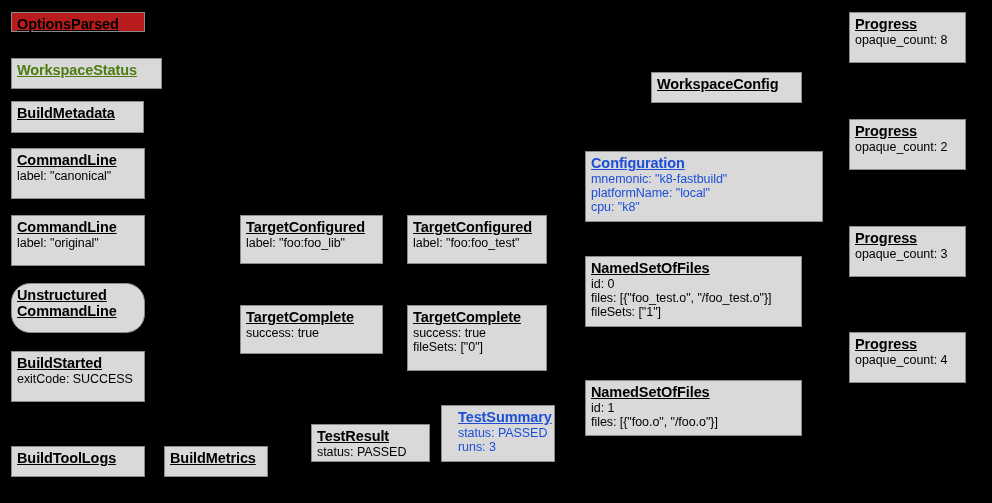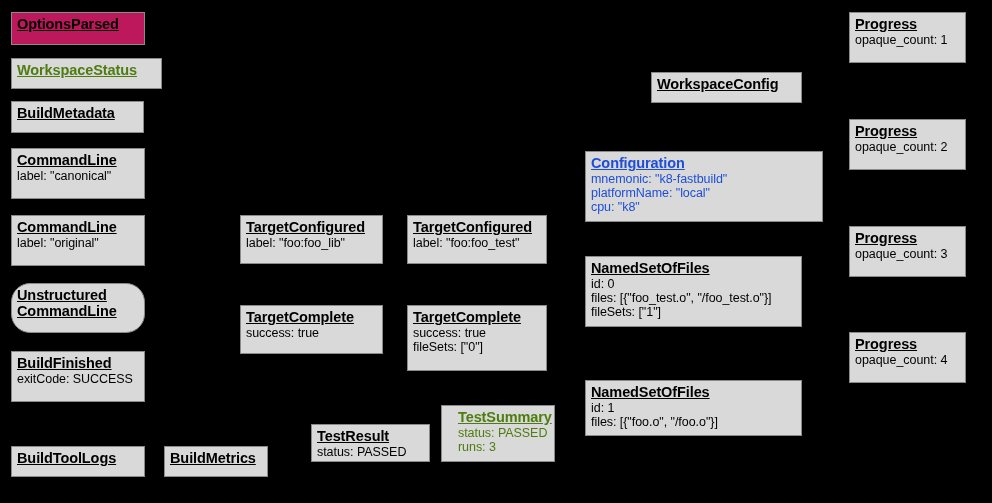--- a/index.html
+++ b/index.html
@@ -42,28 +42,28 @@
     font-weight: normal;
     text-decoration: none;
     white-space: pre;
     letter-spacing: -0.05px;
   }
 </style>
 </head>
 <body>
 
 <div id="canvas" style="width: 992px; height: 503px; background: rgb(0, 0, 0);">
-    <div class="node" style="left: 11px; top: 12px; width: 134px; height: 33px; background: #be185d; border-color: rgb(138, 138, 138); color: rgb(0, 0, 0);">
+    <div class="node" style="left: 11px; top: 12px; width: 134px; height: 20px; background: #b91c1c; border-color: rgb(138, 138, 138); color: rgb(0, 0, 0);">
       <span class="node-title">OptionsParsed</span>
       <span class="node-fields"></span>
     </div>
     <div class="node" style="left: 849px; top: 12px; width: 117px; height: 51px; background: rgb(217, 217, 217); border-color: rgb(138, 138, 138); color: rgb(0, 0, 0);">
       <span class="node-title">Progress</span>
       <span class="node-fields">
-        <span class="node-field">opaque_count: 1</span>
+        <span class="node-field">opaque_count: 8</span>
       </span>
     </div>
     <div class="node" style="left: 11px; top: 58px; width: 151px; height: 31px; background: rgb(217, 217, 217); border-color: rgb(138, 138, 138); color: #4d7c0f;">
       <span class="node-title">WorkspaceStatus</span>
       <span class="node-fields"></span>
     </div>
     <div class="node" style="left: 651px; top: 72px; width: 151px; height: 31px; background: rgb(217, 217, 217); border-color: rgb(138, 138, 138); color: rgb(0, 0, 0);">
       <span class="node-title">WorkspaceConfig</span>
       <span class="node-fields"></span>
     </div>
@@ -141,33 +141,33 @@
         <span class="node-field">fileSets: ["0"]</span>
       </span>
     </div>
     <div class="node" style="left: 849px; top: 332px; width: 117px; height: 51px; background: rgb(217, 217, 217); border-color: rgb(138, 138, 138); color: rgb(0, 0, 0);">
       <span class="node-title">Progress</span>
       <span class="node-fields">
         <span class="node-field">opaque_count: 4</span>
       </span>
     </div>
     <div class="node" style="left: 11px; top: 351px; width: 134px; height: 51px; background: rgb(217, 217, 217); border-color: rgb(138, 138, 138); color: rgb(0, 0, 0);">
-      <span class="node-title">BuildFinished</span>
+      <span class="node-title">BuildStarted</span>
       <span class="node-fields">
         <span class="node-field">exitCode: SUCCESS</span>
       </span>
     </div>
     <div class="node" style="left: 585px; top: 380px; width: 217px; height: 56px; background: rgb(217, 217, 217); border-color: rgb(138, 138, 138); color: rgb(0, 0, 0);">
       <span class="node-title">NamedSetOfFiles</span>
       <span class="node-fields">
         <span class="node-field">id: 1</span>
         <span class="node-field">files: [{"foo.o", "/foo.o"}]</span>
       </span>
     </div>
-    <div class="node" style="left: 441px; top: 405px; width: 114px; height: 57px; background: rgb(217, 217, 217); border-color: rgb(138, 138, 138); color: #4d7c0f; padding-left: 16px;">
+    <div class="node" style="left: 441px; top: 405px; width: 114px; height: 57px; background: rgb(217, 217, 217); border-color: rgb(138, 138, 138); color: #1d4ed8; padding-left: 16px;">
       <span class="node-title">TestSummary</span>
       <span class="node-fields">
         <span class="node-field">status: PASSED</span>
         <span class="node-field">runs: 3</span>
       </span>
     </div>
     <div class="node" style="left: 311px; top: 424px; width: 119px; height: 38px; background: rgb(217, 217, 217); border-color: rgb(138, 138, 138); color: rgb(0, 0, 0);">
       <span class="node-title">TestResult</span>
       <span class="node-fields">
         <span class="node-field">status: PASSED</span>

